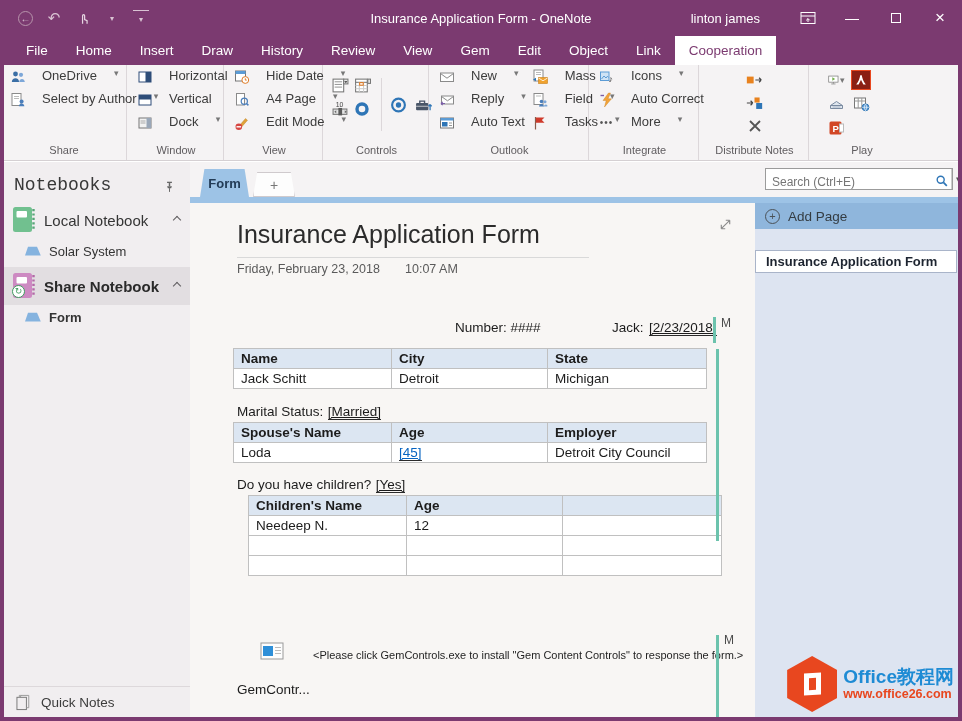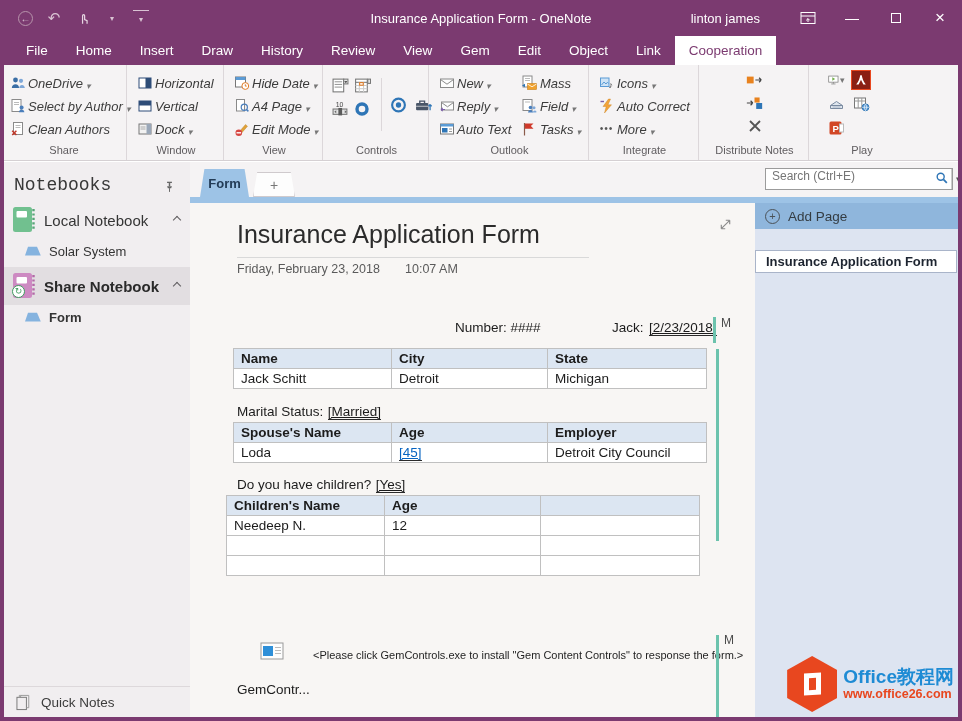--- a/index.html
+++ b/index.html
@@ -22,21 +22,21 @@
   #menubar { left:0; top:36px; width:962px; height:29px; background:#7b3a70; display:flex; align-items:stretch; padding-left:12px; }
   .menu-item { color:#fff; font-size:13.5px; padding:0 14px; display:flex; align-items:center; cursor:default; }
   .menu-item.active { background:#fff; color:#7b3a70; }
 
   
   #ribbon { left:0; top:65px; width:962px; height:96px; background:#f5f3f4; border-bottom:1px solid #d5d0d3; display:flex; }
   .rgroup { display:flex; flex-direction:column; border-right:1px solid #dcd7da; padding:3px 4px 0 6px; }
   .rgroup-body { flex:1; display:flex; }
   .rgroup-name { height:17px; font-size:11px; color:#5f5c5f; text-align:center; line-height:15px; }
   .rcol { display:flex; flex-direction:column; }
-  .rbtn { display:flex; align-items:flex-end; gap:2px; height:23px; padding:0 3px; font-size:13px; color:#3c3c3c; white-space:nowrap;font-style:italic; }
+  .rbtn { display:flex; align-items:flex-start; gap:16px; height:23px; padding:0 3px; font-size:13px; color:#3c3c3c; white-space:nowrap; }
   .caret::after { content:"▾"; font-size:9px; color:#777; margin-left:1px; }
   .i { width:17px; height:17px; flex:none; display:inline-flex; align-items:center; justify-content:center; }
   .chev { width:7px; height:7px; border-left:1.6px solid #5f5c5f; border-top:1.6px solid #5f5c5f; transform:rotate(45deg); display:inline-block; }
   #ribbon-collapse { right:12px; top:142px; }
   .ctl-grid { display:grid; grid-template-columns:22px 22px; grid-auto-rows:23px; align-items:center; justify-items:center; margin-top:6px; }
   .ctl-right { display:flex; align-items:center; gap:8px; padding:0 8px; border-left:1px solid #dcd7da; margin:10px 0 12px 8px; }
   .dn-col { display:flex; flex-direction:column; align-items:center; justify-content:flex-start; padding:0 14px; }
   .play-grid { display:grid; grid-template-columns:26px 24px; grid-auto-rows:24px; align-items:center; justify-items:center; padding:0 8px; }
 
   
@@ -51,21 +51,21 @@
   .sec-item { display:flex; align-items:center; height:24px; padding-left:20px; gap:7px; }
   .sec-label { font-size:13px; color:#333; }
   .sec-label.bold { font-weight:700; }
   .sync-badge { position:absolute; left:0px; bottom:2px; width:13px; height:13px; background:#fff; border:1px solid #3f9c5f; border-radius:50%; color:#3f9c5f; font-size:9px; line-height:11px; text-align:center; }
   #quick-notes { position:absolute; left:0; bottom:0; width:100%; height:31px; border-top:1px solid #ddd8db; display:flex; align-items:center; gap:8px; padding-left:12px; font-size:13.5px; color:#3c3c3c; }
 
   #tabstrip { left:190px; top:162px; width:768px; height:35px; background:#f5f3f4; }
   .sec-tab { position:absolute; left:10px; top:7px; width:49px; height:28px; background:#9dc3e6; clip-path:polygon(9% 0,91% 0,100% 100%,0 100%); display:flex; align-items:center; justify-content:center; font-size:13px; font-weight:700; color:#233c57; }
   .new-tab { position:absolute; left:63px; top:10px; width:42px; height:25px; background:#fdfdfd; border:1px solid #cfcacd; clip-path:polygon(10% 0,90% 0,100% 100%,0 100%); display:flex; align-items:center; justify-content:center; color:#777; font-size:14px; }
   #bluebar { left:190px; top:197px; width:768px; height:6px; background:#9dc3e6; }
-  #searchbox { position:absolute; left:575px; top:6px; width:188px; height:22px; background:#fff; border:1px solid #9b9b9b; display:flex; align-items:flex-start; }
+  #searchbox { position:absolute; left:575px; top:6px; width:188px; height:22px; background:#fff; border:1px solid #9b9b9b; display:flex; align-items:flex-end; }
   #searchbox input { flex:1; border:none; outline:none; font-size:12px; color:#555; padding:0 6px; font-family:"Liberation Sans",sans-serif; background:transparent; }
   #search-dd { border-left:1px solid #ccc; height:100%; display:flex; align-items:center; padding:0 4px; color:#555; font-size:9px; }
 
   
   #canvas { left:190px; top:203px; width:565px; height:514px; background:#f8f6f4; }
   #page-title { left:47px; top:17px; font-size:25px; font-weight:300; color:#2b2b2b; }
   #title-rule { left:47px; top:54px; width:352px; border-top:1px solid #d9d9d9; }
   .meta { top:59px; font-size:12.5px; color:#5a5a5a; }
   .link { color:#0563c1; text-decoration:underline; border-bottom:1.5px solid #2b2b2b; }
   .flabel { font-size:13.5px; color:#1c1c1c; }
@@ -159,31 +159,20 @@
           <span class="i">
                 <svg width="16" height="16" viewBox="0 0 16 16">
                   <rect x="2" y="1.5" width="9" height="12" fill="#fff" stroke="#8a8a8a"></rect>
                   <line x1="4" y1="4.5" x2="9" y2="4.5" stroke="#bbb"></line>
                   <line x1="4" y1="6.5" x2="9" y2="6.5" stroke="#bbb"></line>
                   <circle cx="11.6" cy="9.6" r="2" fill="#4a7ebb"></circle>
                   <path d="M8.8 14.3 c.3-1.7 1.4-2.7 2.8-2.7 1.4 0 2.5 1 2.8 2.7z" fill="#4a7ebb"></path>
                 </svg>
               </span>
           <span>Select by Author</span>
-        </div>
-        <div class="rbtn">
-          <span class="i">
-                <svg width="16" height="16" viewBox="0 0 16 16">
-                  <rect x="3.5" y="1.5" width="9" height="12" fill="#fff" stroke="#8a8a8a"></rect>
-                  <line x1="5.5" y1="4.5" x2="10.5" y2="4.5" stroke="#bbb"></line>
-                  <line x1="5.5" y1="6.5" x2="10.5" y2="6.5" stroke="#bbb"></line>
-                  <path d="M2.2 9.8 l4.2 4.2 M6.4 9.8 l-4.2 4.2" stroke="#c0392b" stroke-width="1.5"></path>
-                </svg>
-              </span>
-          <span>Clean Authors</span>
         </div>
       </div>
         </div>
       <div class="rgroup-name">Share</div>
     </div>
 
     <div class="rgroup" style="width:97px;">
       <div class="rgroup-body">
           <div class="rcol">
         <div class="rbtn">
@@ -643,21 +632,21 @@
         <td>Detroit City Council</td>
       </tr>
     </tbody>
       </table>
 
     <div class="abs" style="left:47px; top:272px;">
       <span class="flabel">Do you have children?</span>
       <a class="flabel link">[Yes]</a>
     </div>
 
-    <table class="ftable abs" style="left:36px; top:292px; width:473px;">
+    <table class="ftable abs" style="left:58px; top:292px; width:473px;">
       <colgroup>
           <col style="width:158px;">
           <col style="width:156px;">
           <col style="width:159px;">
         </colgroup>
       <tbody>
           <tr>
         <th>Children's Name</th>
         <th>Age</th>
         <th></th>

